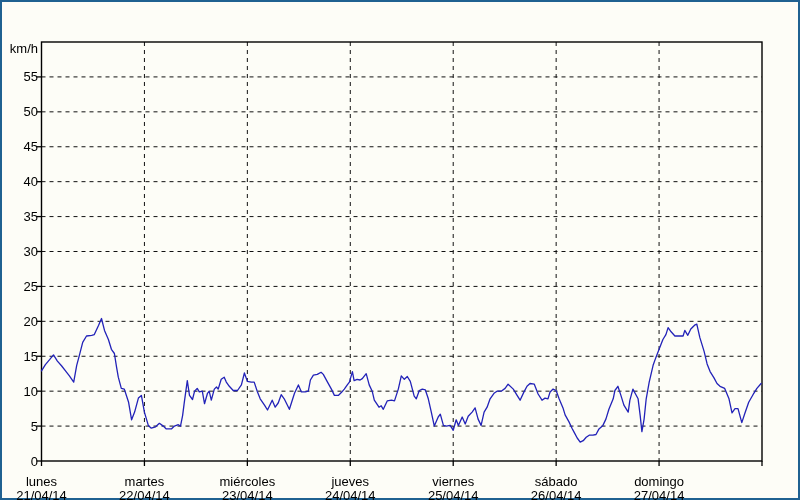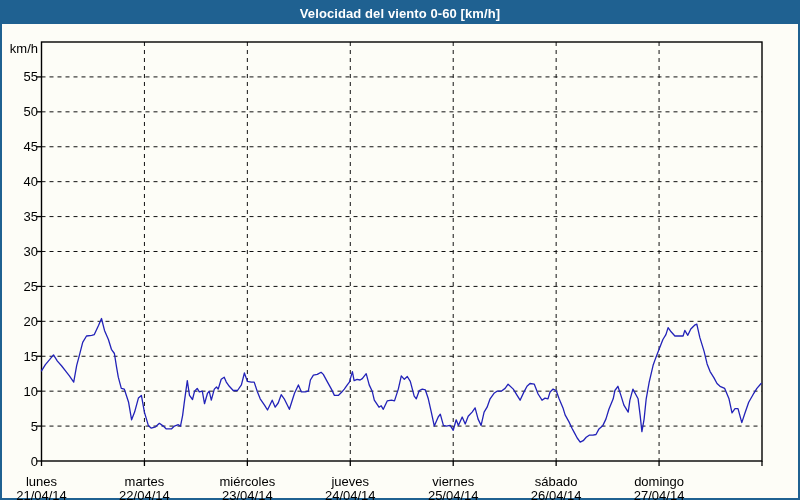--- a/index.html
+++ b/index.html
@@ -20,23 +20,20 @@
     text-align:center;line-height:23px;
     letter-spacing:.1px;
   }
   svg.chart{position:absolute;left:0;top:0;width:800px;height:500px;}
   svg text{font-family:"Liberation Sans",sans-serif;fill:#000000;}
 </style>
 </head>
 <body>
 
 <div class="window">
-  <div class="titlebar">
-    <span>Velocidad del viento 0-60 [km/h]</span>
-  </div>
   <svg class="chart" id="chart" viewBox="0 0 800 500" xmlns="http://www.w3.org/2000/svg">
       <g>
         <line x1="39.5" x2="760" y1="424.0833333333333" y2="424.0833333333333" stroke="#111111" stroke-width="1" stroke-dasharray="4 4"></line>
         <line x1="39.5" x2="760" y1="389.1666666666667" y2="389.1666666666667" stroke="#111111" stroke-width="1" stroke-dasharray="4 4"></line>
         <line x1="39.5" x2="760" y1="354.25" y2="354.25" stroke="#111111" stroke-width="1" stroke-dasharray="4 4"></line>
         <line x1="39.5" x2="760" y1="319.33333333333337" y2="319.33333333333337" stroke="#111111" stroke-width="1" stroke-dasharray="4 4"></line>
         <line x1="39.5" x2="760" y1="284.41666666666663" y2="284.41666666666663" stroke="#111111" stroke-width="1" stroke-dasharray="4 4"></line>
         <line x1="39.5" x2="760" y1="249.5" y2="249.5" stroke="#111111" stroke-width="1" stroke-dasharray="4 4"></line>
         <line x1="39.5" x2="760" y1="214.58333333333331" y2="214.58333333333331" stroke="#111111" stroke-width="1" stroke-dasharray="4 4"></line>
         <line x1="39.5" x2="760" y1="179.66666666666669" y2="179.66666666666669" stroke="#111111" stroke-width="1" stroke-dasharray="4 4"></line>

